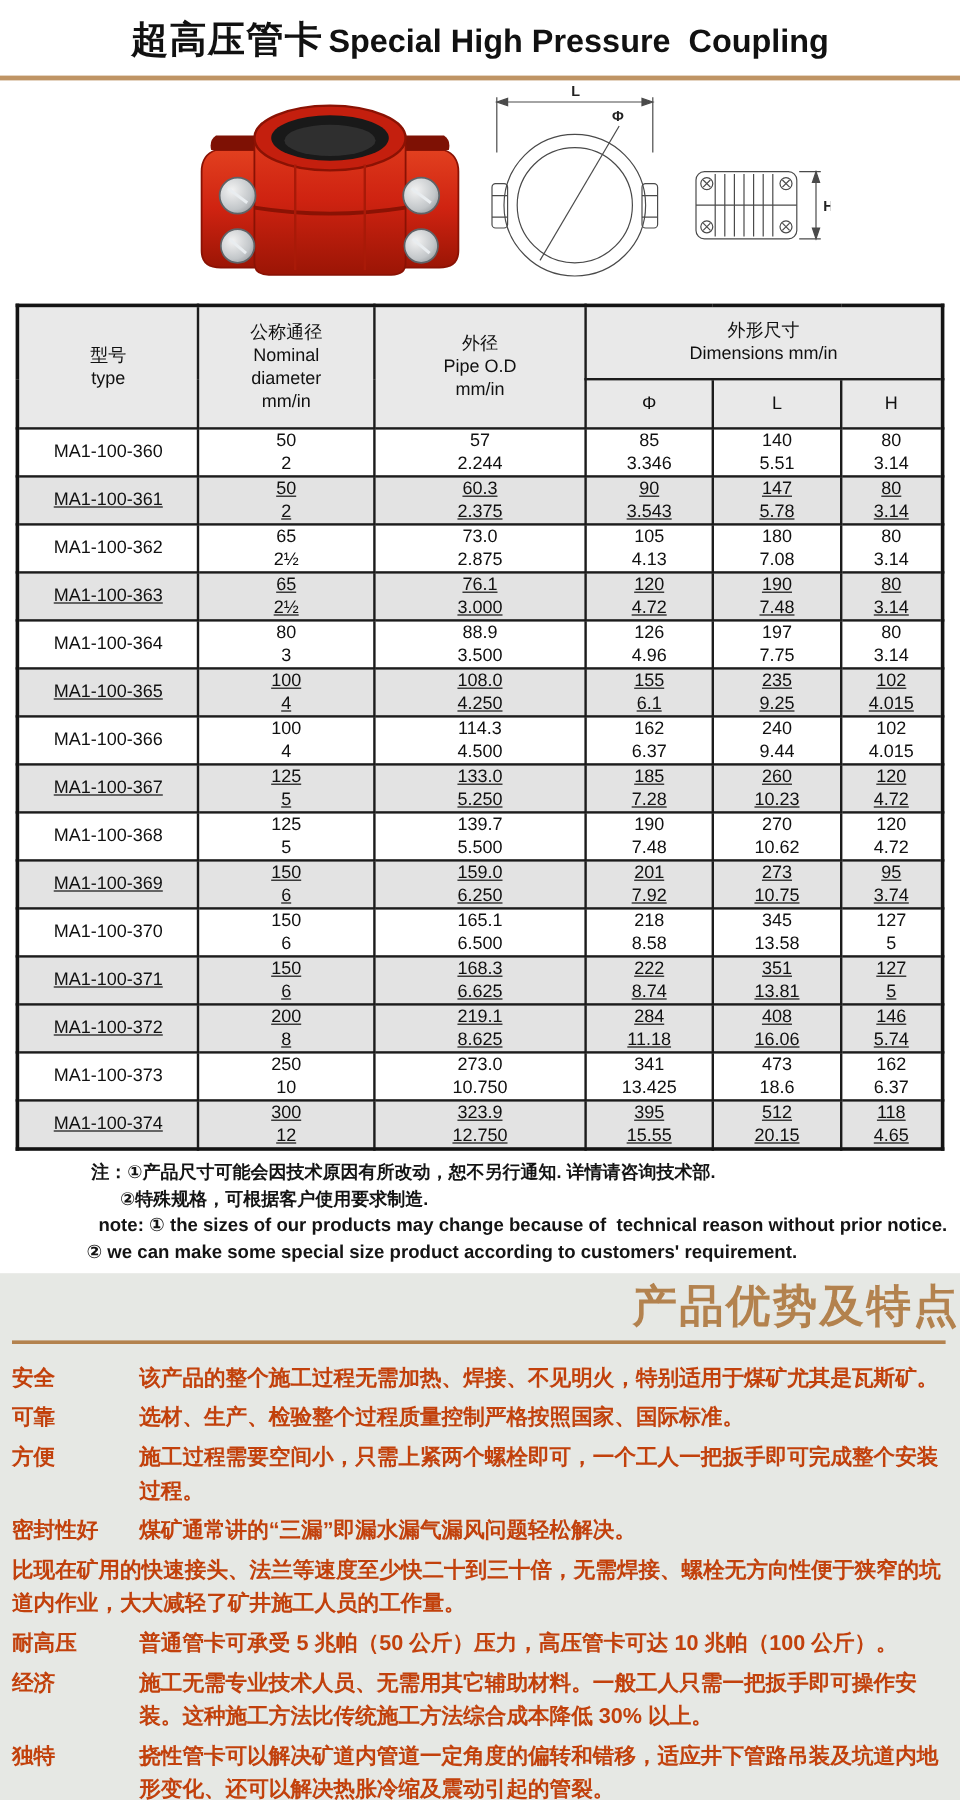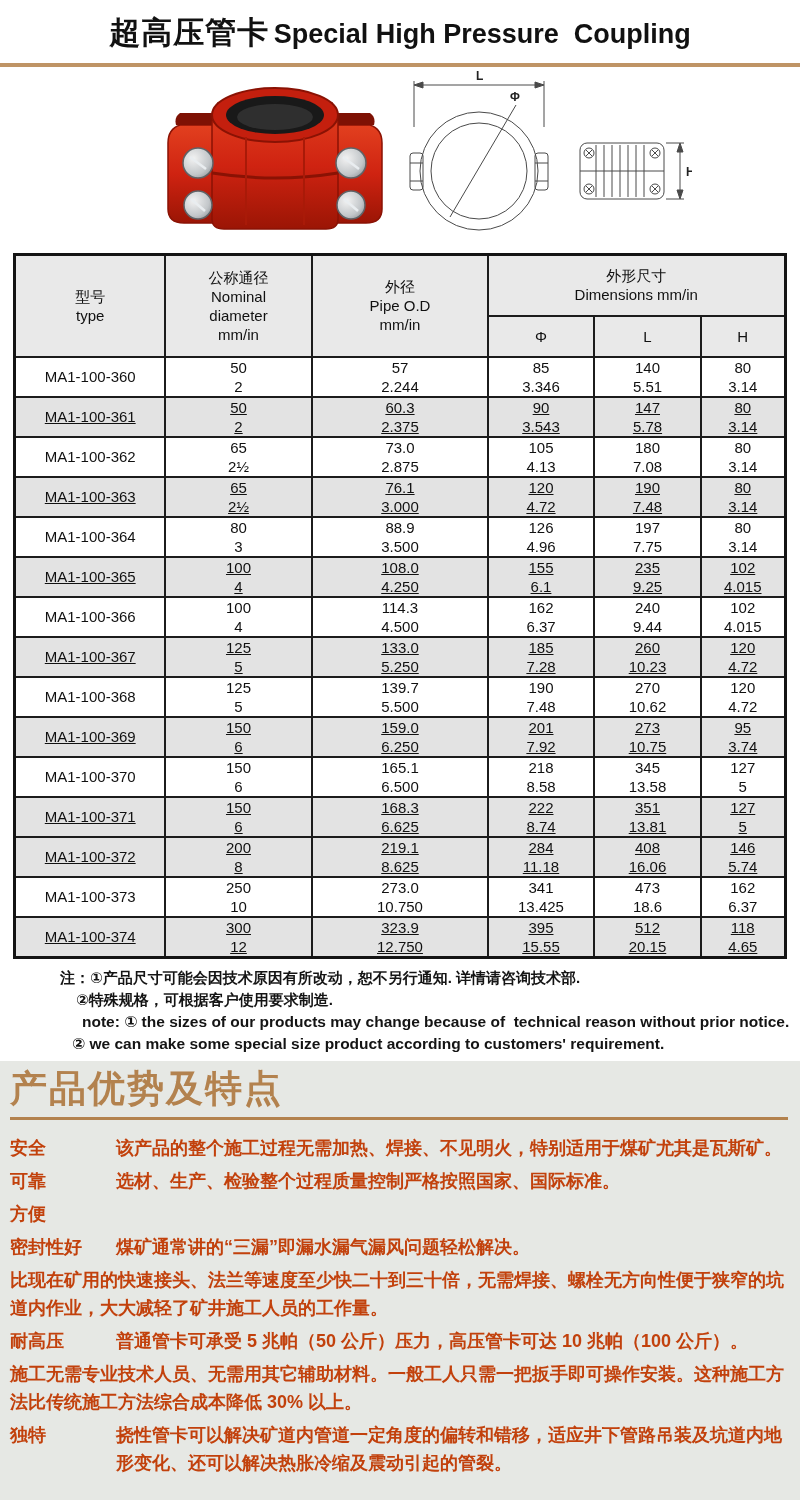--- a/index.html
+++ b/index.html
@@ -25,29 +25,29 @@
   table.spec thead tr.h1{height:61px;}
   table.spec thead tr.h2{height:41px;}
   table.spec tbody tr{height:40px;background:#ffffff;}
   table.spec tbody tr.shaded{background:#e3e3e3;text-decoration:underline;}
   td .v1,td .v2{line-height:19px;}
   .type-cell{font-size:15px;}
 
   
   .notes{margin-top:8px;font-weight:bold;font-size:15px;line-height:22px;color:#141414;}
   .note-line{white-space:pre-wrap;}
-  .n-cn1{padding-left:60px;}
-  .n-cn2{padding-left:76px;}
+  .n-cn1{padding-left:76px;}
+  .n-cn2{padding-left:100px;}
   .n-en1{padding-left:82px;font-size:15.5px;}
   .n-en2{padding-left:72px;font-size:15.5px;}
 
   
   .features{margin-top:6px;background:#e6e8e4;padding:4px 0 10px 0;min-height:430px;}
   .features h2{margin:2px 0 6px 10px;font-size:37px;letter-spacing:2px;color:#b3824e;
-               font-weight:bold;line-height:44px;}
+               font-weight:bold;line-height:44px;text-align:right;}
   .features-rule{height:3px;background:#b3824e;margin:0 12px 14px 10px;}
   .feature-item{display:flex;padding:0 10px;margin-bottom:5px;font-size:18px;
                 font-weight:bold;line-height:28px;color:#c2410c;}
   .feature-label{width:106px;flex:none;}
   .feature-text{flex:1;}
 </style>
 </head>
 <body>
 
 <div class="page">
@@ -551,37 +551,39 @@
       <div class="feature-text">该产品的整个施工过程无需加热、焊接、不见明火，特别适用于煤矿尤其是瓦斯矿。</div>
     </div>
 
     <div class="feature-item">
       <div class="feature-label">可靠</div>
       <div class="feature-text">选材、生产、检验整个过程质量控制严格按照国家、国际标准。</div>
     </div>
 
     <div class="feature-item">
       <div class="feature-label">方便</div>
+      <div class="feature-text">施工过程需要空间小，只需上紧两个螺栓即可，一个工人一把扳手即可完成整个安装过程。</div>
     </div>
 
     <div class="feature-item">
       <div class="feature-label">密封性好</div>
       <div class="feature-text">煤矿通常讲的“三漏”即漏水漏气漏风问题轻松解决。</div>
     </div>
 
     <div class="feature-item">
       <div class="feature-text">比现在矿用的快速接头、法兰等速度至少快二十到三十倍，无需焊接、螺栓无方向性便于狭窄的坑道内作业，大大减轻了矿井施工人员的工作量。</div>
     </div>
 
     <div class="feature-item">
       <div class="feature-label">耐高压</div>
       <div class="feature-text">普通管卡可承受 5 兆帕（50 公斤）压力，高压管卡可达 10 兆帕（100 公斤）。</div>
     </div>
 
     <div class="feature-item">
+      <div class="feature-label">经济</div>
       <div class="feature-text">施工无需专业技术人员、无需用其它辅助材料。一般工人只需一把扳手即可操作安装。这种施工方法比传统施工方法综合成本降低 30% 以上。</div>
     </div>
 
     <div class="feature-item">
       <div class="feature-label">独特</div>
       <div class="feature-text">挠性管卡可以解决矿道内管道一定角度的偏转和错移，适应井下管路吊装及坑道内地形变化、还可以解决热胀冷缩及震动引起的管裂。</div>
     </div>
   </div>
   </div>
 

